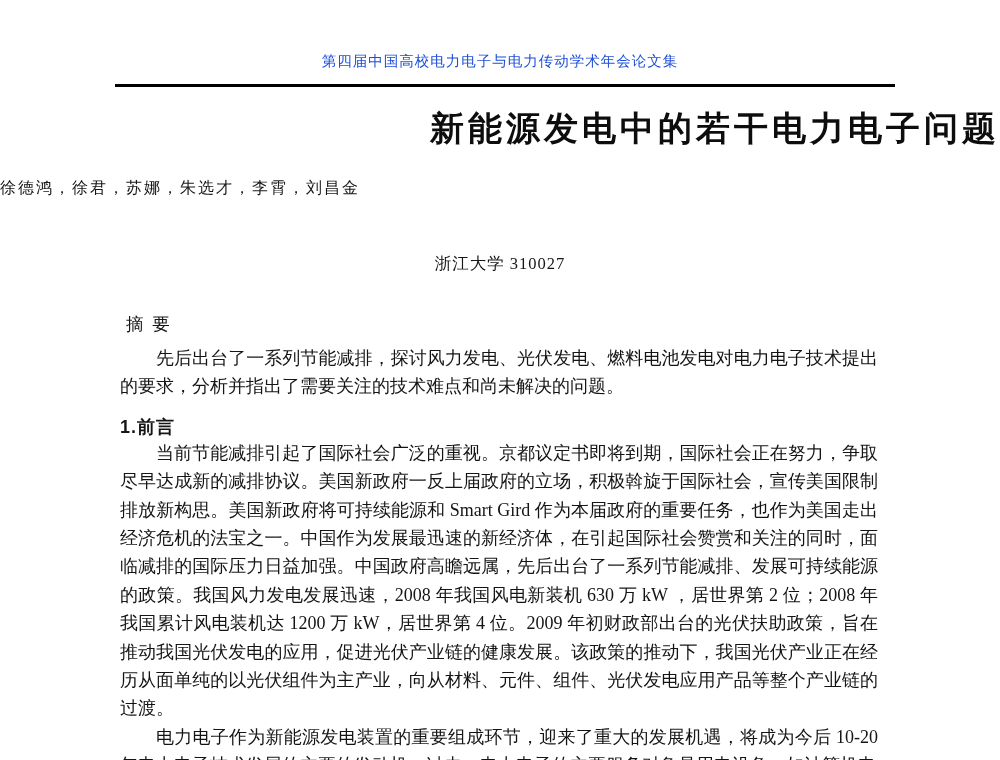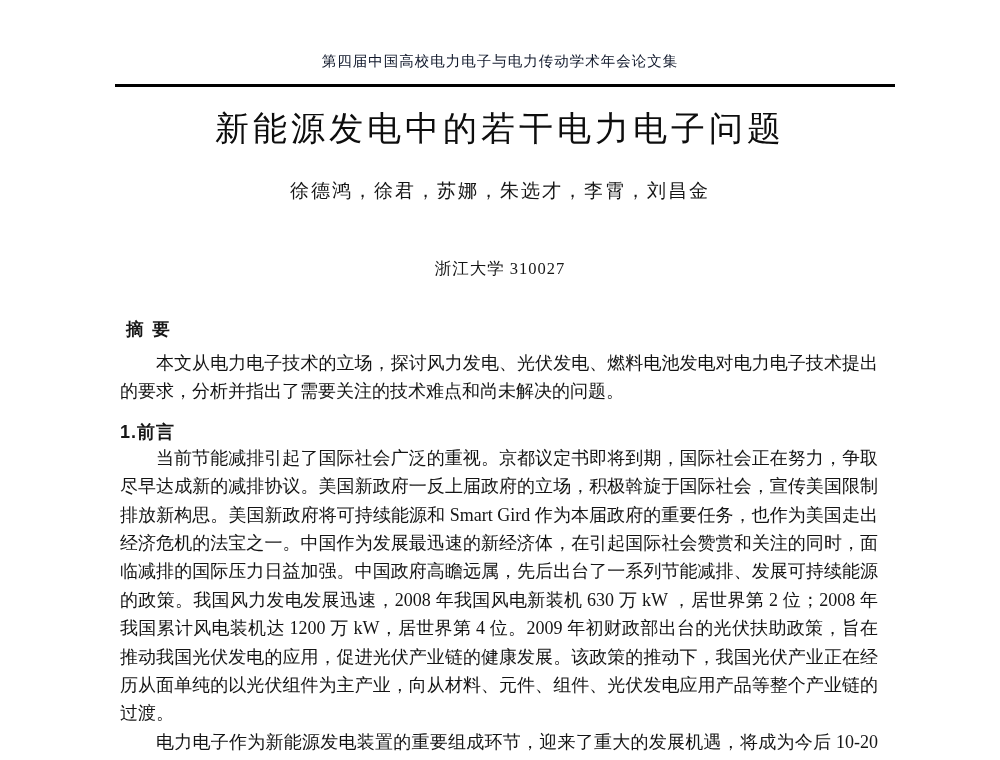--- a/index.html
+++ b/index.html
@@ -11,56 +11,55 @@
     background: #ffffff;
     overflow: hidden;
     color: #161616;
     font-family: "Liberation Serif", "DejaVu Serif", serif;
   }
   .conf-header {
     padding-top: 52px;
     text-align: center;
     font-size: 14.5px;
     letter-spacing: 1px;
-    color: #0f172a;
+    color: #1d4ed8;
   }
   .header-rule {
     margin: 13px 0 0 115px;
     width: 780px;
     height: 3px;
     background: #000;
   }
   .paper-title {
     margin: 19px 0 0 0;
-    text-align: center;
+    text-align: right;
     font-family: "Liberation Sans", "DejaVu Sans", sans-serif;
-    font-weight: 400;
+    font-weight: 700;
     font-size: 34px;
     letter-spacing: 4px;
     color: #0d0d0d;
   }
   .authors {
     margin-top: 26px;
-    text-align: center;
-    font-size: 19px;
+    font-size: 16px;
     letter-spacing: 2px;
   }
   .affiliation {
     margin-top: 54px;
     text-align: center;
     font-size: 16.5px;
     letter-spacing: 1px;
   }
   .content {
     margin: 0 122px 0 120px; 
   }
   .abstract-heading {
     margin-top: 37px;
     font-family: "Liberation Sans", "DejaVu Sans", sans-serif;
-    font-weight: 700;
+    font-weight: 400;
     font-size: 17.5px;
     letter-spacing: 2px;
     padding-left: 6px;
   }
   .body-text {
     margin: 0;
     font-size: 18px;
     line-height: 28.4px;
     text-align: justify;
     text-indent: 2em;
@@ -88,21 +87,21 @@
   <h1 class="paper-title">新能源发电中的若干电力电子问题</h1>
 
   <div class="authors">徐德鸿，徐君，苏娜，朱选才，李霄，刘昌金</div>
 
   <div class="affiliation">浙江大学 310027</div>
 
   <div class="content">
 
     <div class="abstract">
       <div class="abstract-heading">摘 要</div>
-      <p class="body-text">本文从电力电子技术的立场，探讨风力发电、光伏发电、燃料电池发电对电力电子技术提出的要求，分析并指出了需要关注的技术难点和尚未解决的问题。</p>
+      <p class="body-text">先后出台了一系列节能减排，探讨风力发电、光伏发电、燃料电池发电对电力电子技术提出的要求，分析并指出了需要关注的技术难点和尚未解决的问题。</p>
     </div>
 
     <div class="section">
       <div class="section-heading">1.前言</div>
       <p class="body-text">当前节能减排引起了国际社会广泛的重视。京都议定书即将到期，国际社会正在努力，争取尽早达成新的减排协议。美国新政府一反上届政府的立场，积极斡旋于国际社会，宣传美国限制排放新构思。美国新政府将可持续能源和 Smart Gird 作为本届政府的重要任务，也作为美国走出经济危机的法宝之一。中国作为发展最迅速的新经济体，在引起国际社会赞赏和关注的同时，面临减排的国际压力日益加强。中国政府高瞻远属，先后出台了一系列节能减排、发展可持续能源的政策。我国风力发电发展迅速，2008 年我国风电新装机 630 万 kW ，居世界第 2 位；2008 年我国累计风电装机达 1200 万 kW，居世界第 4 位。2009 年初财政部出台的光伏扶助政策，旨在推动我国光伏发电的应用，促进光伏产业链的健康发展。该政策的推动下，我国光伏产业正在经历从面单纯的以光伏组件为主产业，向从材料、元件、组件、光伏发电应用产品等整个产业链的过渡。</p>
       <p class="body-text">电力电子作为新能源发电装置的重要组成环节，迎来了重大的发展机遇，将成为今后 10-20 年电力电子技术发展的主要的发动机，过去，电力电子的主要服务对象是用电设备，如计算机电</p>
     </div>
 
   </div>
 

